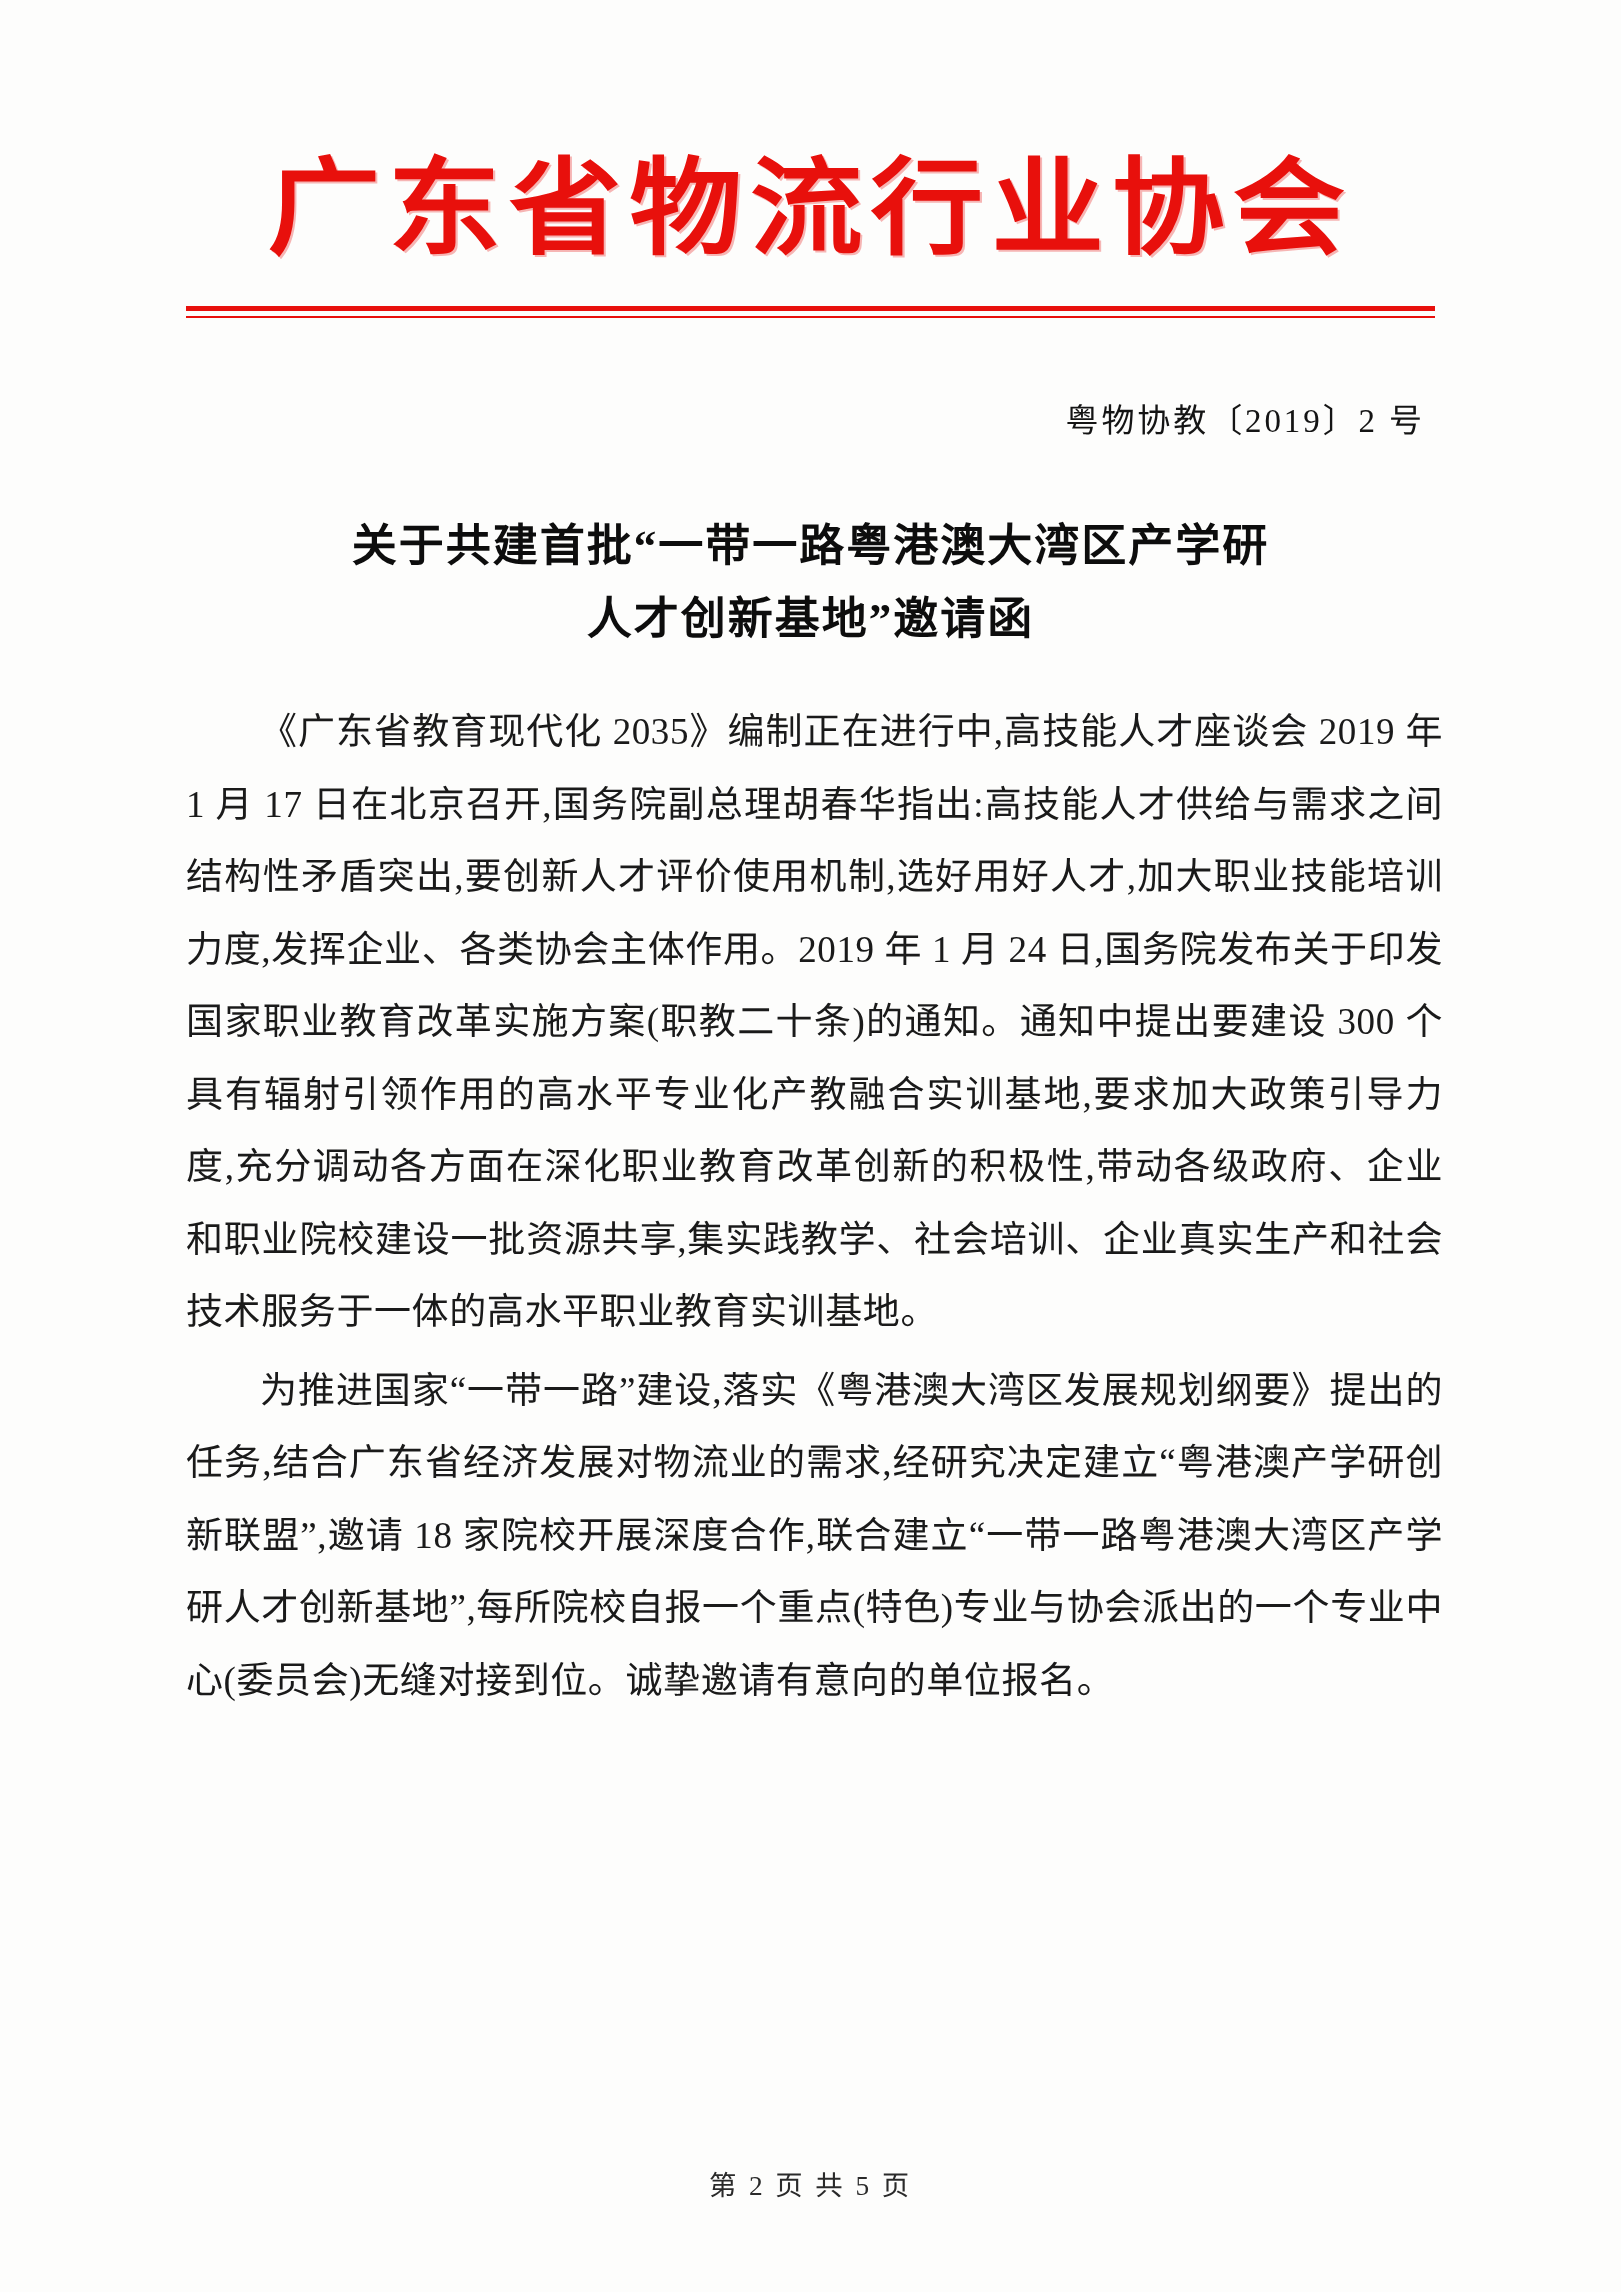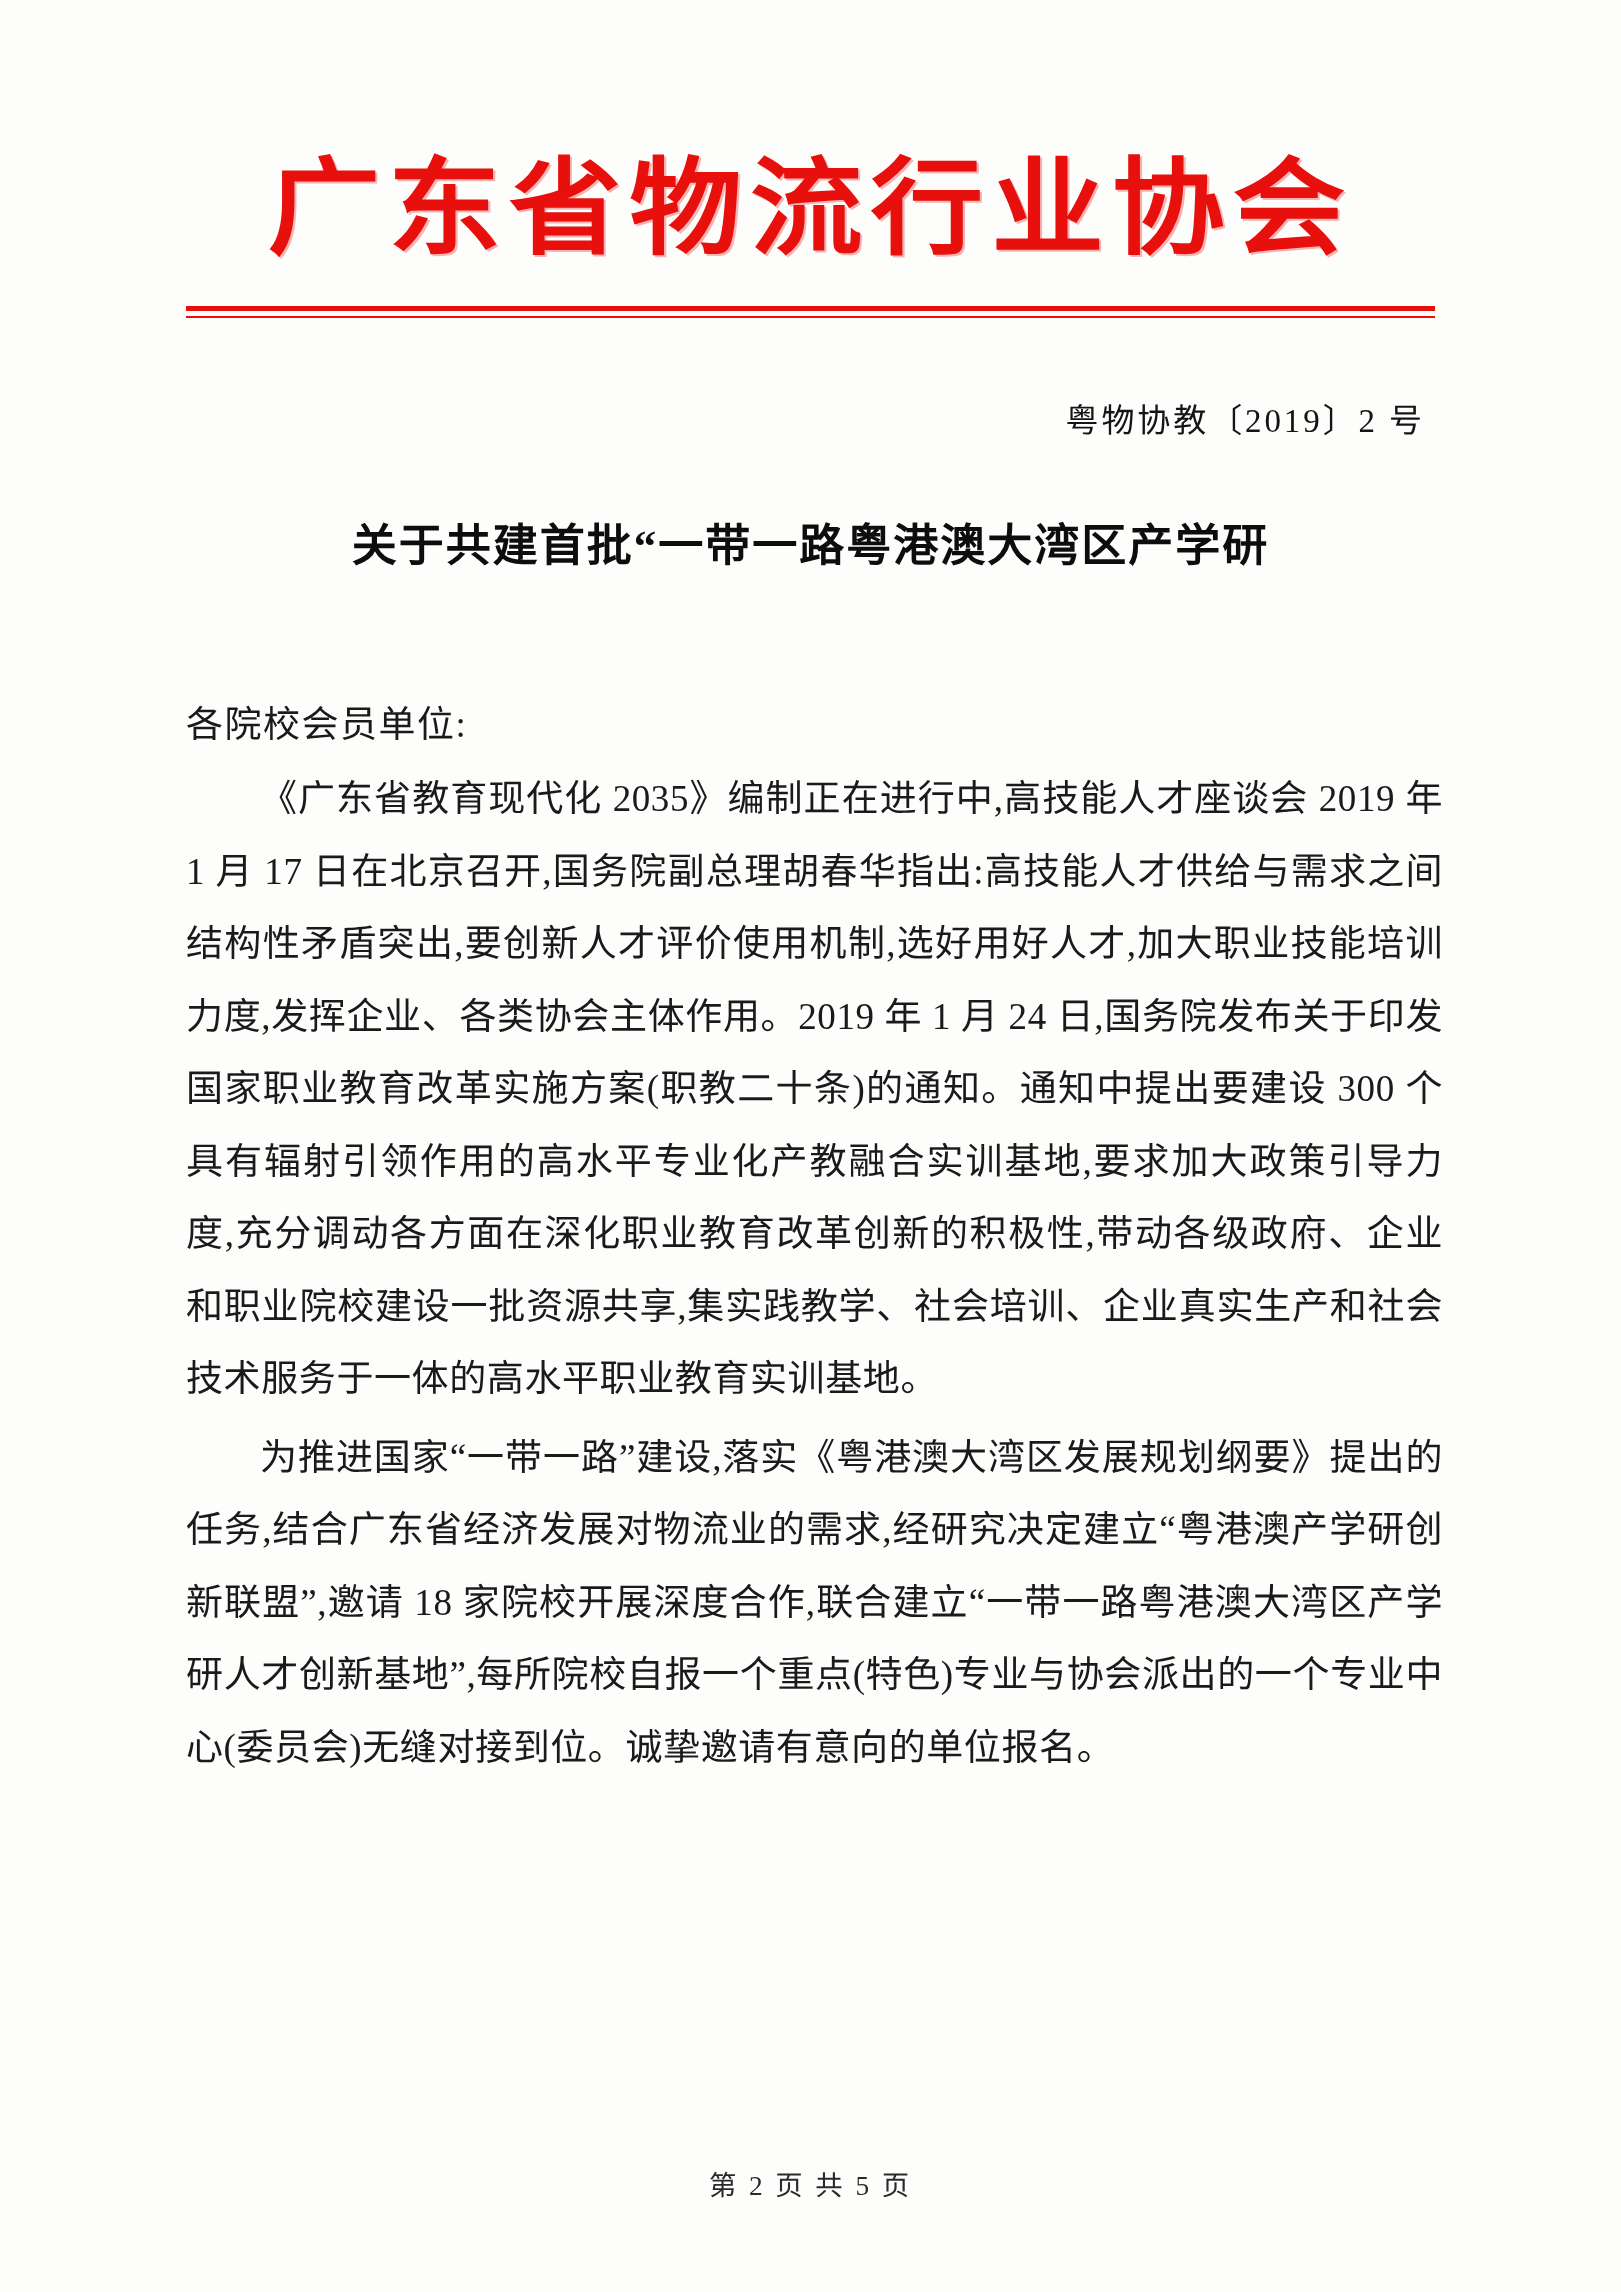--- a/index.html
+++ b/index.html
@@ -135,24 +135,24 @@
   <div class="rule-wrap">
     <div class="rule-thick"></div>
     <div class="rule-gap"></div>
     <div class="rule-thin"></div>
   </div>
 
   <div class="doc-number">粤物协教〔2019〕2 号</div>
 
   <div class="doc-title">
     <span class="tline">关于共建首批“一带一路粤港澳大湾区产学研</span>
+    <span class="tline">人才创新基地”邀请函</span>
   </div>
 
   <div class="body-wrap">
-    <div class="salutation">各院校会员单位:</div>
 
     <p class="para">《广东省教育现代化 2035》编制正在进行中,高技能人才座谈会 2019 年 1 月 17 日在北京召开,国务院副总理胡春华指出:高技能人才供给与需求之间结构性矛盾突出,要创新人才评价使用机制,选好用好人才,加大职业技能培训力度,发挥企业、各类协会主体作用。2019 年 1 月 24 日,国务院发布关于印发国家职业教育改革实施方案(职教二十条)的通知。通知中提出要建设 300 个具有辐射引领作用的高水平专业化产教融合实训基地,要求加大政策引导力度,充分调动各方面在深化职业教育改革创新的积极性,带动各级政府、企业和职业院校建设一批资源共享,集实践教学、社会培训、企业真实生产和社会技术服务于一体的高水平职业教育实训基地。</p>
 
     <p class="para tight">为推进国家“一带一路”建设,落实《粤港澳大湾区发展规划纲要》提出的任务,结合广东省经济发展对物流业的需求,经研究决定建立“粤港澳产学研创新联盟”,邀请 18 家院校开展深度合作,联合建立“一带一路粤港澳大湾区产学研人才创新基地”,每所院校自报一个重点(特色)专业与协会派出的一个专业中心(委员会)无缝对接到位。诚挚邀请有意向的单位报名。</p>
   </div>
 
   <div class="footer">第 2 页 共 5 页</div>
 
 </div>
 

